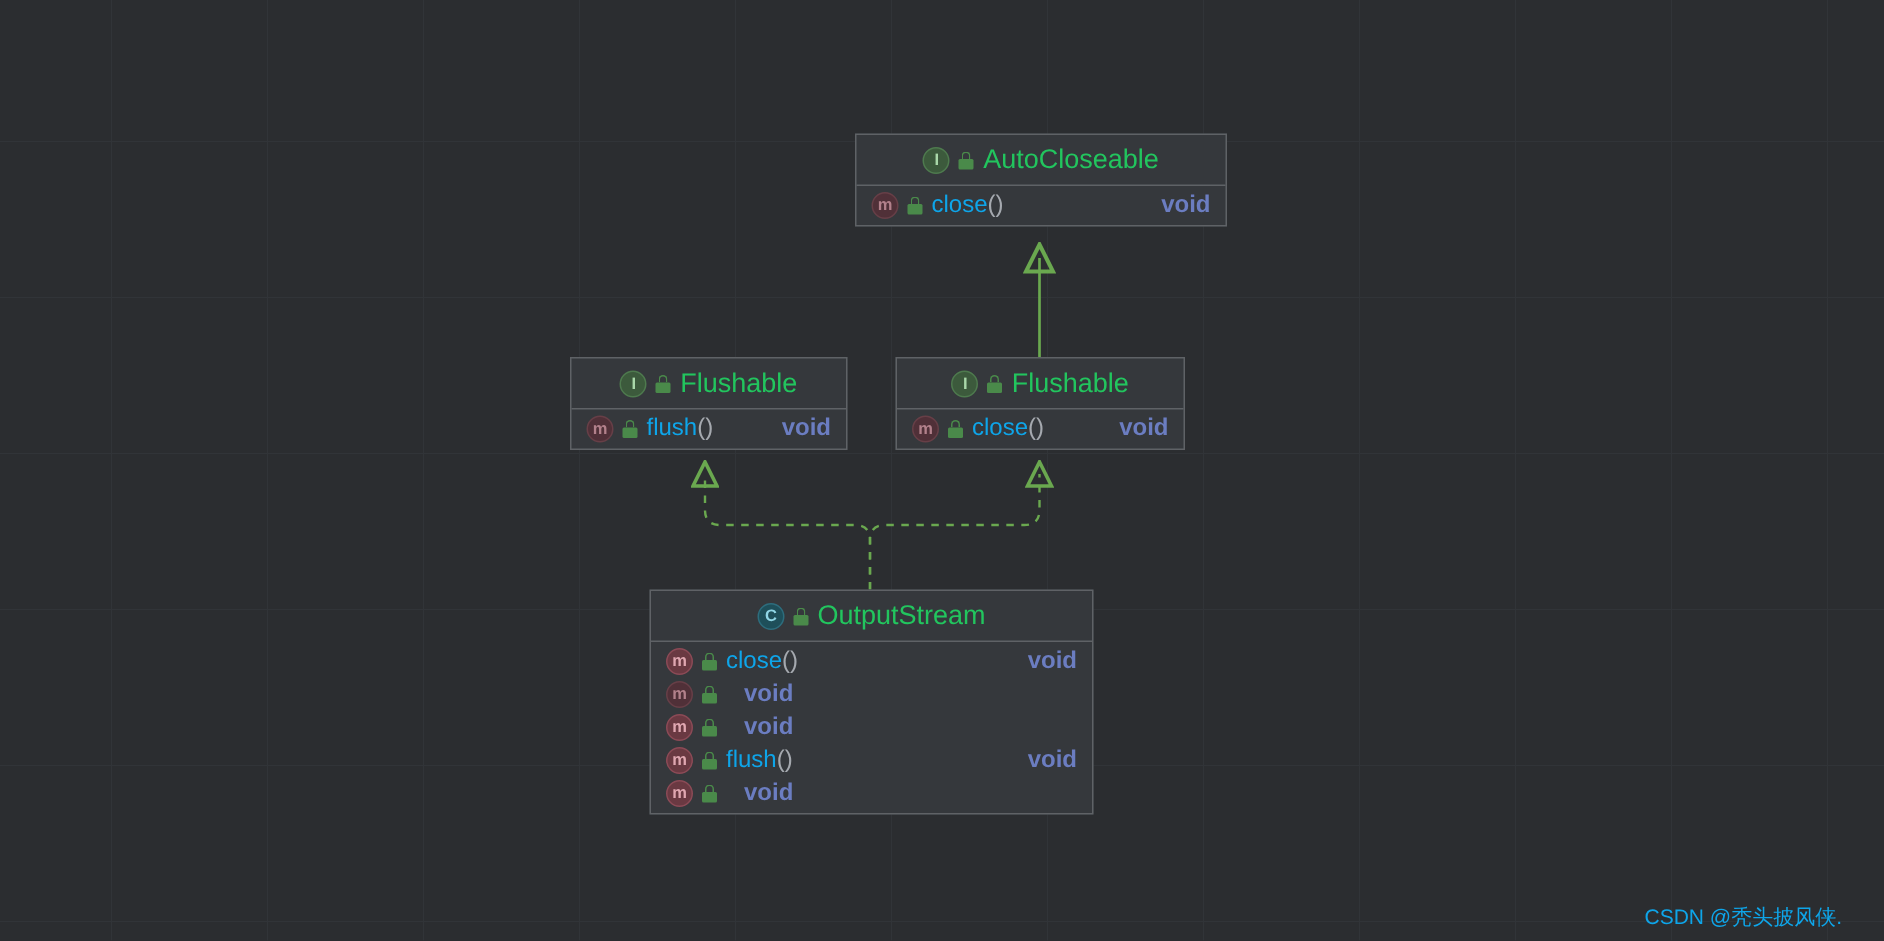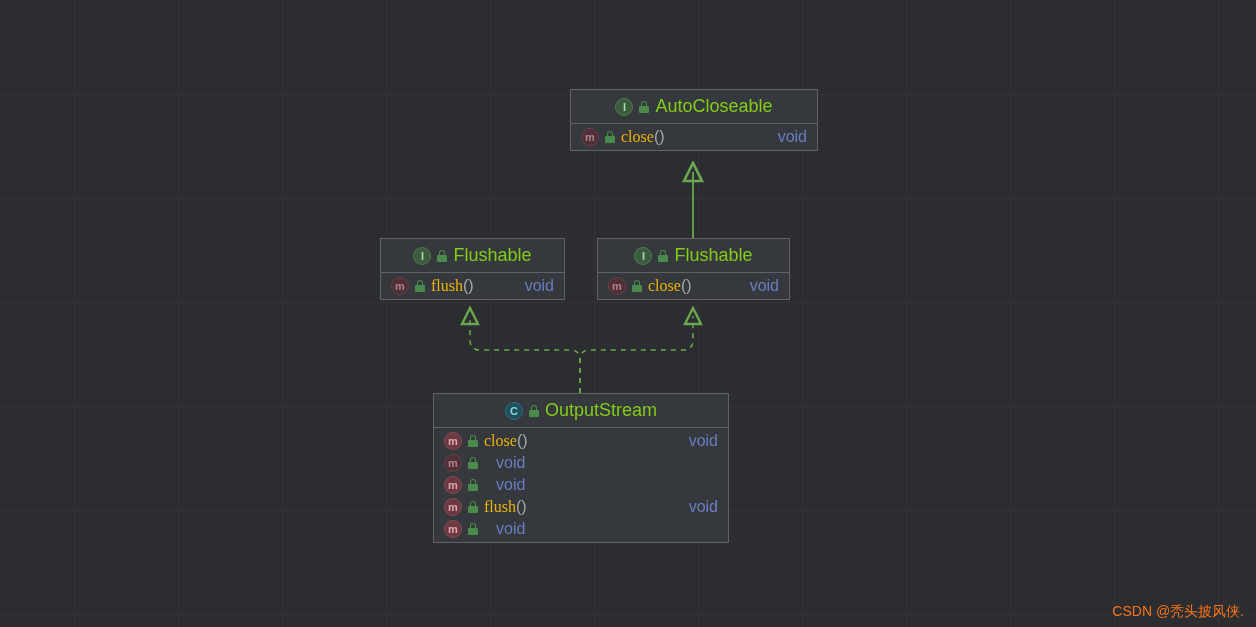--- a/index.html
+++ b/index.html
@@ -28,35 +28,35 @@
   }
   .uml-header {
     display: flex;
     align-items: center;
     gap: 6px;
     padding: 6px 12px;
     justify-content: center;
     border-bottom: 1px solid #5f6266;
   }
   .uml-title {
-    color: #84cc16;
+    color: #22c55e;
     font-size: 18px;
     font-weight: 400;
   }
   .uml-body { padding: 2px 0; }
   .uml-row {
     display: flex;
     align-items: center;
     gap: 6px;
     padding: 2px 10px;
     white-space: nowrap;
   }
   .uml-row .sig { flex: 1; }
-  .ret { color: #6b7dc1; font-weight: normal; margin-left: 12px; }
-  .name { color: #eab308; font-family: Liberation Serif, serif; }
+  .ret { color: #6b7dc1; font-weight: bold; margin-left: 12px; }
+  .name { color: #0ea5e9; }
   .paren { color: #a5a9af; }
   .kw { color: #6b7dc1; font-weight: bold; }
 
   .badge {
     width: 18px; height: 18px; border-radius: 50%;
     display: inline-flex; align-items: center; justify-content: center;
     font-size: 11px; font-weight: bold;
     flex-shrink: 0;
   }
   .badge-I { background: #3c5a3c; color: #a9d8a9; border:1px solid #4e7a4e;}
@@ -71,22 +71,22 @@
     content:""; position:absolute; bottom:0; left:0; width:10px; height:7px;
     background:#4a8a4a; border-radius:1px;
   }
   .lock-icon::after {
     content:""; position:absolute; top:0; left:2px; width:4px; height:4px;
     border:1px solid #4a8a4a; border-bottom:none; border-radius:3px 3px 0 0;
   }
 
   svg.connectors { position:absolute; inset:0; width:1256px; height:627px; pointer-events:none; }
   .watermark {
-    position:absolute; right:12px; bottom:6px;
-    color:#f97316; font-size:14px;
+    position:absolute; right:28px; bottom:6px;
+    color:#0ea5e9; font-size:14px;
   }
 </style>
 </head>
 <body>
 
 <div class="grid-bg"></div>
 
 <svg class="connectors">
   <defs>
     <marker id="tri-solid" markerWidth="12" markerHeight="12" refX="6" refY="6" orient="auto">

